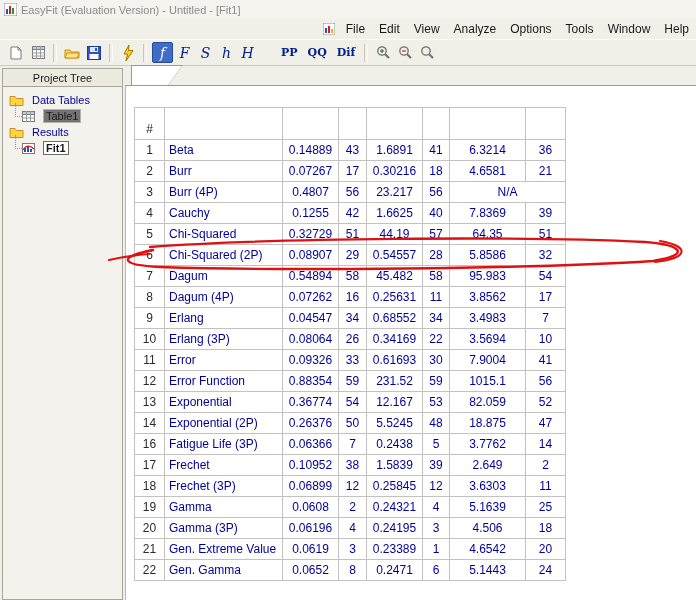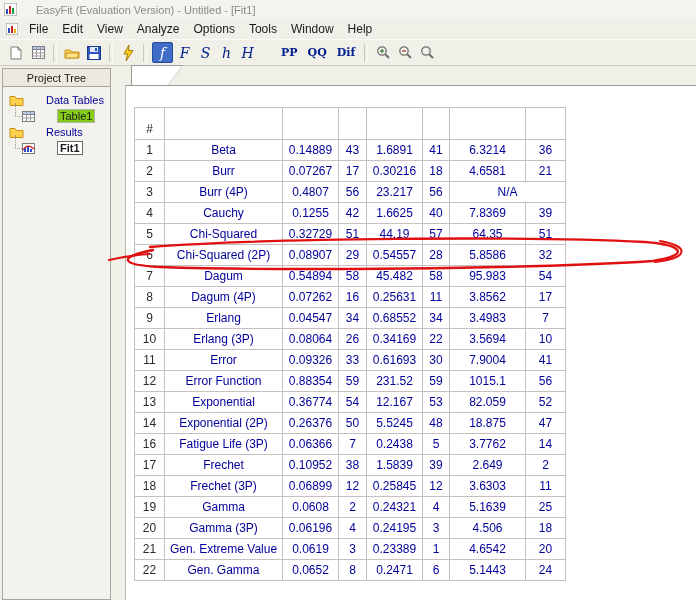--- a/index.html
+++ b/index.html
@@ -2,24 +2,24 @@
 <html><head>
 <meta charset="utf-8">
 <style>
   html,body{margin:0;padding:0;}
   .window{position:relative;width:696px;height:600px;background:#f0efe8;
     font-family:"Liberation Sans",sans-serif;overflow:hidden;color:#1a1a1a;}
 
   
   .titlebar{position:absolute;top:0;left:0;right:0;height:19px;background:#f4f3ee;
     display:flex;align-items:center;padding-left:4px;}
-  .titlebar .title{font-size:11px;color:#8a8a8a;margin-left:19px;}
-
-  
-  .menubar{position:absolute;top:19px;left:0;right:0;height:20px;display:flex;align-items:center;padding-left:4px;}
+  .titlebar .title{font-size:11px;color:#8a8a8a;margin-left:4px;}
+
+  
+  .menubar{position:absolute;top:19px;left:0;right:0;height:20px;display:flex;align-items:center;padding-left:4px;justify-content:flex-end;}
   .menu-item{font-size:12px;padding:2px 7px;cursor:default;}
 
   
   .toolbar{position:absolute;top:39px;left:0;right:0;height:25px;display:flex;align-items:center;
     padding-left:5px;border-top:1px solid #fbfaf7;border-bottom:1px solid #cdcabf;}
   .tb-btn{width:22px;height:20px;display:flex;align-items:center;justify-content:center;}
   .tb-sep{width:2px;height:18px;border-left:1px solid #c9c6bb;border-right:1px solid #fbfaf7;margin:0 4px;}
   .fit-letter{width:19px;height:19px;display:flex;align-items:center;justify-content:center;
     font-family:"DejaVu Serif",serif;font-style:italic;font-size:14px;color:#00218f;margin:0 1px;}
   .fit-letter.active{background:#3e6cc7;color:#ffffff;border:1px solid #274b9a;border-radius:2px;}
@@ -27,44 +27,44 @@
     font-family:"DejaVu Serif",serif;font-weight:bold;font-size:11px;color:#00218f;margin:8px 1px;}
 
   
   .tabstrip{position:absolute;top:64px;left:125px;right:0;height:21px;border-bottom:1px solid #9a9a94;}
   .doc-tab{position:absolute;left:6px;top:1px;width:52px;height:20px;
     clip-path:polygon(0 0,100% 0,calc(100% - 15px) 100%,0 100%);background:#9a9a94;}
   .doc-tab .inner{position:absolute;left:1px;top:1px;right:1px;bottom:0;
     clip-path:polygon(0 0,100% 0,calc(100% - 14px) 100%,0 100%);background:#ffffff;}
 
   
-  .project-panel{position:absolute;top:68px;left:2px;width:109px;bottom:0;
+  .project-panel{position:absolute;top:68px;left:2px;width:121px;bottom:0;
     background:#f3f2ec;border:1px solid #a8a69c;box-sizing:border-box;}
   .panel-title{height:17px;border-bottom:1px solid #a8a69c;background:#eceade;
     font-size:11px;display:flex;align-items:center;justify-content:center;}
   .tree{padding-top:5px;}
   .tree-item{display:flex;align-items:center;height:16px;font-size:11px;padding-left:6px;cursor:default;}
   .tree-item.child{padding-left:19px;position:relative;}
   .tree-item.child::before{content:"";position:absolute;left:12px;top:-5px;width:6px;height:13px;
     border-left:1px dotted #9a9a94;border-bottom:1px dotted #9a9a94;}
-  .tree-label{margin-left:22px;white-space:nowrap;}
+  .tree-label{margin-left:8px;white-space:nowrap;}
   .tree-label.folder{color:#000099;}
-  .tree-label.box-light{border:1px solid #b4b2aa;background:#84cc16;padding:0 2px;}
+  .tree-label.box-light{border:1px solid #b4b2aa;background:#737373;padding:0 2px;}
   .tree-label.box-dark{border:1px solid #6b6b6b;background:#ffffff;padding:0 2px;font-weight:bold;}
 
   
   .doc-area{position:absolute;top:86px;left:125px;right:0;bottom:0;background:#ffffff;
     border-left:1px solid #b9b7ae;overflow:hidden;}
   table.gof{border-collapse:collapse;table-layout:fixed;position:absolute;left:8px;top:21px;}
   table.gof th,table.gof td{border:1px solid #c3c1c1;padding:0 4px;overflow:hidden;white-space:nowrap;
     font-size:12px;font-weight:normal;}
   table.gof th{height:28px;vertical-align:bottom;text-align:center;color:#1a1a1a;padding-bottom:3px;}
   table.gof td{height:20px;}
   td.num{text-align:center;color:#2a2a2a;}
-  td.name{text-align:center;color:#000099;}
+  td.name{text-align:left;color:#000099;}
   td.val,td.rank,td.na{text-align:center;color:#000099;}
 
   .annotation{position:absolute;left:105px;top:233px;pointer-events:none;}
 </style>
 </head>
 <body>
 
 <div class="window">
 
   <div class="titlebar">

